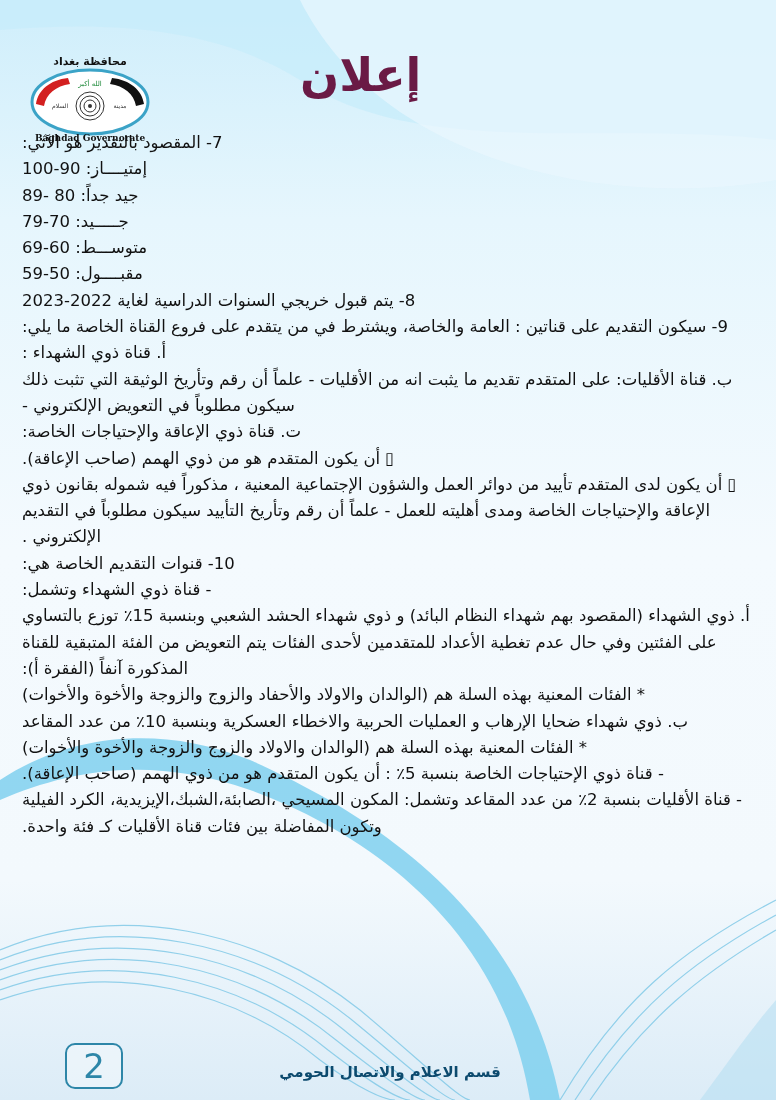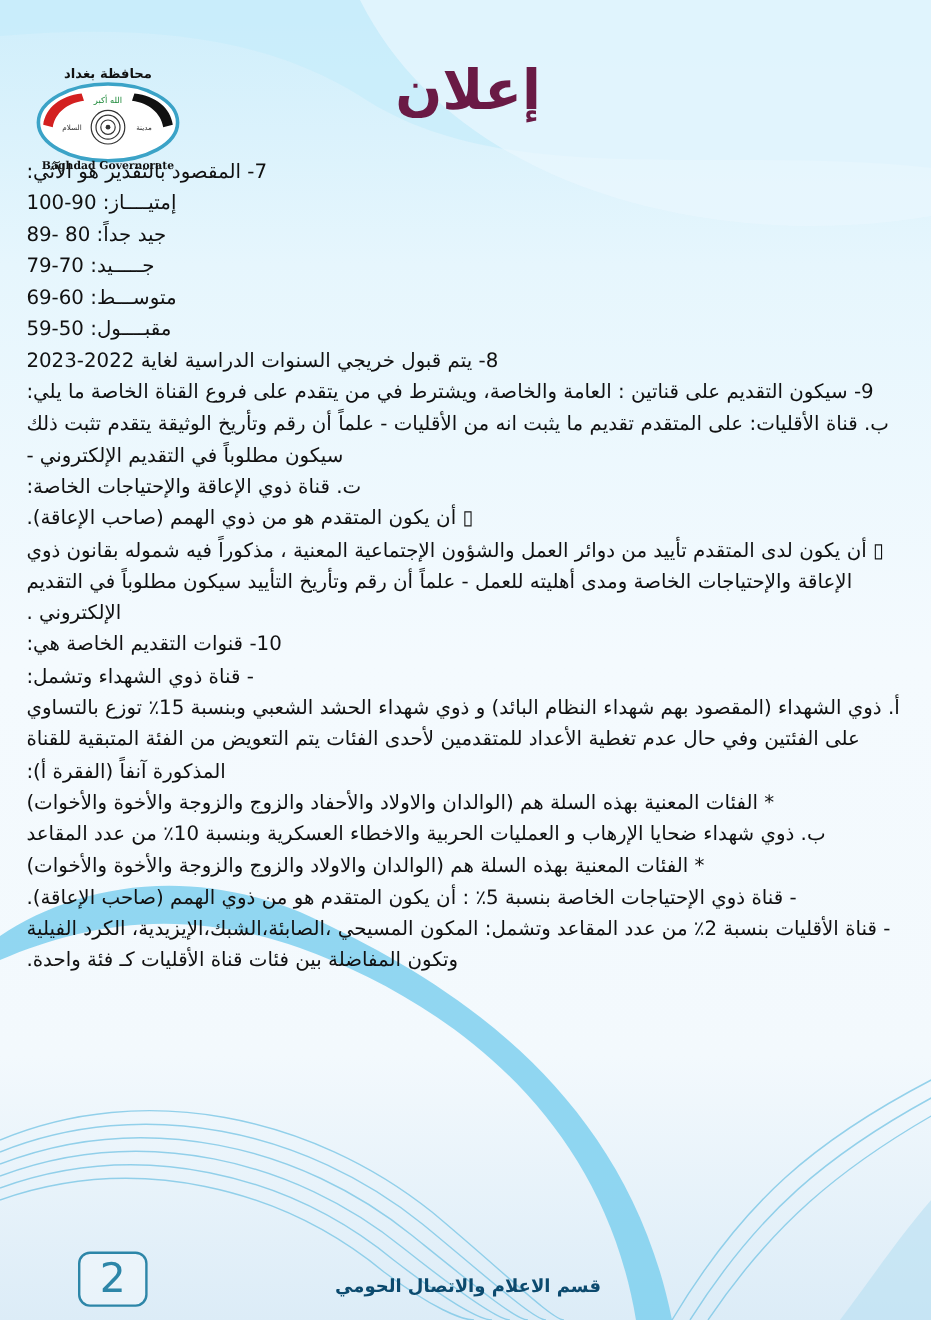--- a/index.html
+++ b/index.html
@@ -4,21 +4,21 @@
   <style>
     html, body { margin:0; padding:0; }
     body {
       width:776px; height:1100px; position:relative; overflow:hidden;
       background: linear-gradient(180deg, #cfeefb 0%, #e6f6fd 20%, #f4fafe 50%, #f3f9fd 80%, #dcecf7 100%);
       font-family: "DejaVu Sans", sans-serif;
     }
     .bg-svg { position:absolute; left:0; top:0; width:776px; height:1100px; z-index:0; }
     .logo { position:absolute; left:28px; top:52px; width:124px; height:92px; z-index:1; }
     .title {
-      position:absolute; left:300px; top:48px; width:180px; text-align:center;
+      position:absolute; left:300px; top:48px; width:180px; text-align:left;
       font-size:46px; font-weight:bold; color:#6a1a45; direction:rtl; z-index:1;
       font-family: "DejaVu Sans", sans-serif; letter-spacing:0;
     }
     .content {
       position:absolute; right:22px; top:130px; width:732px; direction:rtl; text-align:left;
       font-size:16.5px; line-height:26.3px; color:#111; z-index:1; font-weight:500;
     }
     .content .line { white-space:normal; }
     .content .grade { padding-right:0; }
     .page-box {
@@ -74,21 +74,22 @@
 
 <div class="content">
   <div class="line">7-  المقصود بالتقدير هو الآتي:</div>
   <div class="line grade">إمتيــــاز: 90-100</div>
   <div class="line grade">جيد جداً: 80 -89</div>
   <div class="line grade">جـــــيد:  70-79</div>
   <div class="line grade">متوســـط: 60-69</div>
   <div class="line grade">مقبــــول: 50-59</div>
   <div class="line">8- يتم قبول خريجي السنوات الدراسية لغاية 2022-2023</div>
   <div class="line">9- سيكون التقديم على قناتين : العامة والخاصة، ويشترط في من يتقدم على فروع القناة الخاصة ما يلي:</div>
-  <div class="line">ب. قناة الأقليات: على المتقدم تقديم ما يثبت انه من الأقليات - علماً أن رقم وتأريخ الوثيقة يتقدم تثبت ذلك سيكون مطلوباً في التقديم الإلكتروني -</div>
+  <div class="line">أ. قناة ذوي الشهداء :</div>
+  <div class="line">ب. قناة الأقليات: على المتقدم تقديم ما يثبت انه من الأقليات - علماً أن رقم وتأريخ الوثيقة التي تثبت ذلك سيكون مطلوباً في التعويض الإلكتروني -</div>
   <div class="line">ت. قناة ذوي الإعاقة والإحتياجات الخاصة:</div>
   <div class="line">▯ أن يكون المتقدم هو من ذوي الهمم (صاحب الإعاقة).</div>
   <div class="line">▯ أن يكون لدى المتقدم تأييد من دوائر العمل والشؤون الإجتماعية المعنية ، مذكوراً فيه شموله بقانون ذوي الإعاقة والإحتياجات الخاصة ومدى أهليته للعمل - علماً أن رقم وتأريخ التأييد سيكون مطلوباً في التقديم الإلكتروني .</div>
   <div class="line">10-  قنوات التقديم الخاصة هي:</div>
   <div class="line">- قناة ذوي الشهداء وتشمل:</div>
   <div class="line">أ. ذوي الشهداء (المقصود بهم شهداء النظام البائد) و ذوي شهداء الحشد الشعبي وبنسبة 15٪ توزع بالتساوي على الفئتين وفي حال عدم تغطية الأعداد للمتقدمين لأحدى الفئات يتم التعويض من الفئة المتبقية للقناة المذكورة آنفاً (الفقرة أ):</div>
   <div class="line">* الفئات المعنية بهذه السلة هم (الوالدان والاولاد والأحفاد والزوج والزوجة والأخوة والأخوات)</div>
   <div class="line">ب. ذوي شهداء ضحايا الإرهاب و العمليات الحربية والاخطاء العسكرية وبنسبة  10٪ من عدد المقاعد</div>
   <div class="line">* الفئات المعنية بهذه السلة هم (الوالدان والاولاد والزوج والزوجة والأخوة والأخوات)</div>
   <div class="line">- قناة ذوي الإحتياجات الخاصة بنسبة 5٪ : أن يكون المتقدم هو من ذوي الهمم (صاحب الإعاقة).</div>

